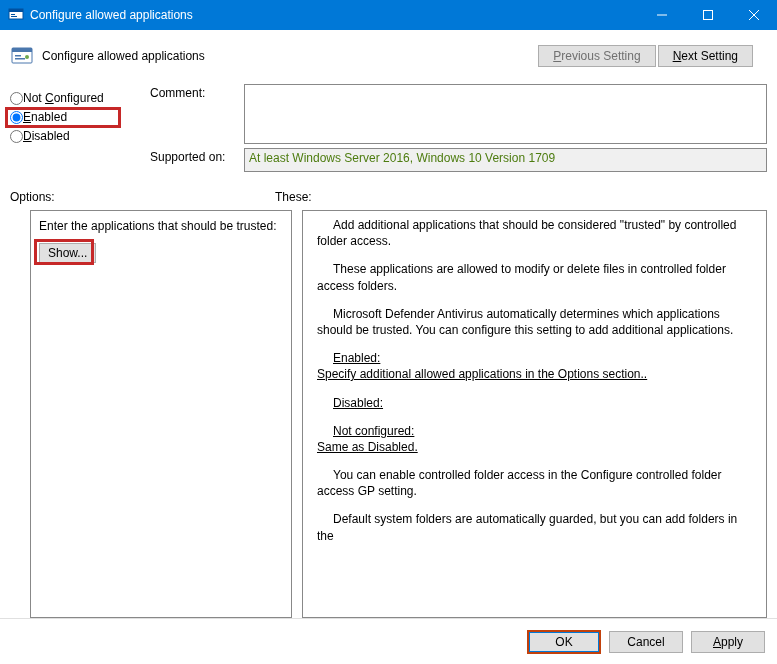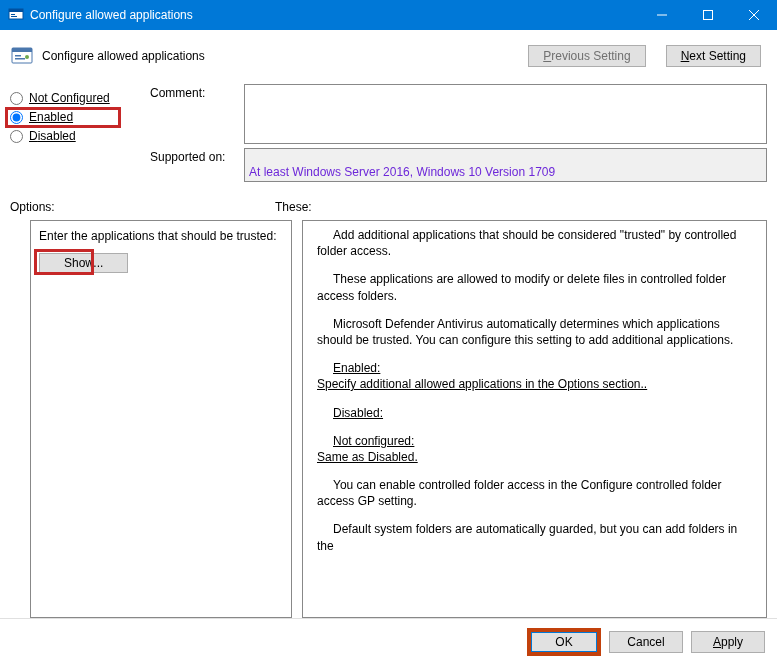--- a/index.html
+++ b/index.html
@@ -16,82 +16,82 @@
   .winbtn { width:46px; height:100%; display:flex; align-items:center; justify-content:center; color:#fff; }
   .winbtn svg { width:10px; height:10px; }
 
   
   .content { padding:8px 10px 0 10px; height:588px; display:flex; flex-direction:column; }
 
   
   .hdr { display:flex; align-items:center; gap:8px; margin-bottom:6px; height:36px; }
   .hdr .hicon { width:24px; height:24px; display:flex; align-items:center; justify-content:center; }
   .hdr .htxt { flex:1; font-size:12px; }
-  .hdr .navbtns { display:flex; gap:20px; margin-right:6px;justify-content:space-between; }
+  .hdr .navbtns { display:flex; gap:2px; margin-right:14px;justify-content:space-between; }
   .btn {
     background:#e1e1e1; border:1px solid #adadad; padding:3px 14px;
   }
   .btn.disabled { color:#707070; }
   .underline { text-decoration:underline; }
 
   
   .upper { display:flex; gap:20px; margin-top:4px; }
   .radios { width:120px; padding-top:2px; }
-  .radio-row { display:flex; align-items:center; gap:6px; margin:5px 0; position:relative;text-decoration:underline; }
+  .radio-row { display:flex; align-items:center; margin:5px 0; position:relative; }
   .radio-row input { margin:0; }
   .radio-row label { }
   .highlight-enabled {
     position:absolute; top:-3px; left:-5px; width:116px; height:21px;
     border:3px solid #c62828; pointer-events:none;
   }
 
   .upper-right { flex:1; }
   .field-row { display:flex; align-items:flex-start; gap:4px; margin-bottom:4px; }
   .field-row .lbl { width:90px; padding-top:2px; text-align:left; }
   .comment-box {
     flex:1; height:60px; border:1px solid #888; background:#fff; resize:none;
     overflow-y:scroll;
   }
   .support-box {
-    flex:1; height:32px; border:1px solid #888; background:#f0f0f0; color:#6d28d9;
-    overflow-y:scroll; padding:16px 4px;
+    flex:1; height:24px; border:1px solid #888; background:#f0f0f0; color:#4d7c0f;
+    overflow-y:scroll; padding:2px 4px;
   }
 
   
   .section-labels { display:flex; margin-top:14px; }
   .section-labels .left { width:265px; }
   .section-labels .right { flex:1; }
 
   
   .lower { display:flex; gap:10px; flex:1; margin-top:6px; min-height:0;margin-left:20px; }
   .opt-panel {
     width:262px; border:1px solid #888; padding:8px; overflow:auto;
   }
   .opt-panel .prompt { margin-bottom:10px; }
   .show-wrap { position:relative; display:inline-block; }
-  .show-btn { background:#e1e1e1; border:1px solid #adadad; padding:2px 24px; }
+  .show-btn { background:#e1e1e1; border:1px solid #adadad; padding:2px 8px; }
   .show-hl {
     position:absolute; top:-4px; left:-5px; width:60px; height:26px;
     border:3px solid #c62828; pointer-events:none;
   }
 
   .help-panel {
     flex:1; border:1px solid #888; padding:6px 14px 14px 14px;
     overflow-y:scroll; line-height:1.35;
   }
   .help-panel p { margin:0 0 12px 0; text-indent:16px; }
   .help-panel p.noind { text-indent:0;text-decoration:underline; }
 
   
   .bottom {
     height:46px; border-top:1px solid #e0e0e0; display:flex; justify-content:flex-end;
     align-items:center; gap:8px; padding:0 12px;
   }
   .bottom .btn { width:74px; text-align:center; }
-  .bottom .btn.ok { border:4px solid #c2410c; box-shadow: inset 0 0 0 1px #0078d7; }
+  .bottom .btn.ok { border:2px solid #c2410c; box-shadow: inset 0 0 0 1px #0078d7; }
 
   
   ::-webkit-scrollbar { width:16px; }
   ::-webkit-scrollbar-track { background:#f0f0f0; }
   ::-webkit-scrollbar-thumb { background:#c2c2c2; }
   ::-webkit-scrollbar-button { background:#f0f0f0; height:16px; }
 </style>
 </head>
 <body>
 

